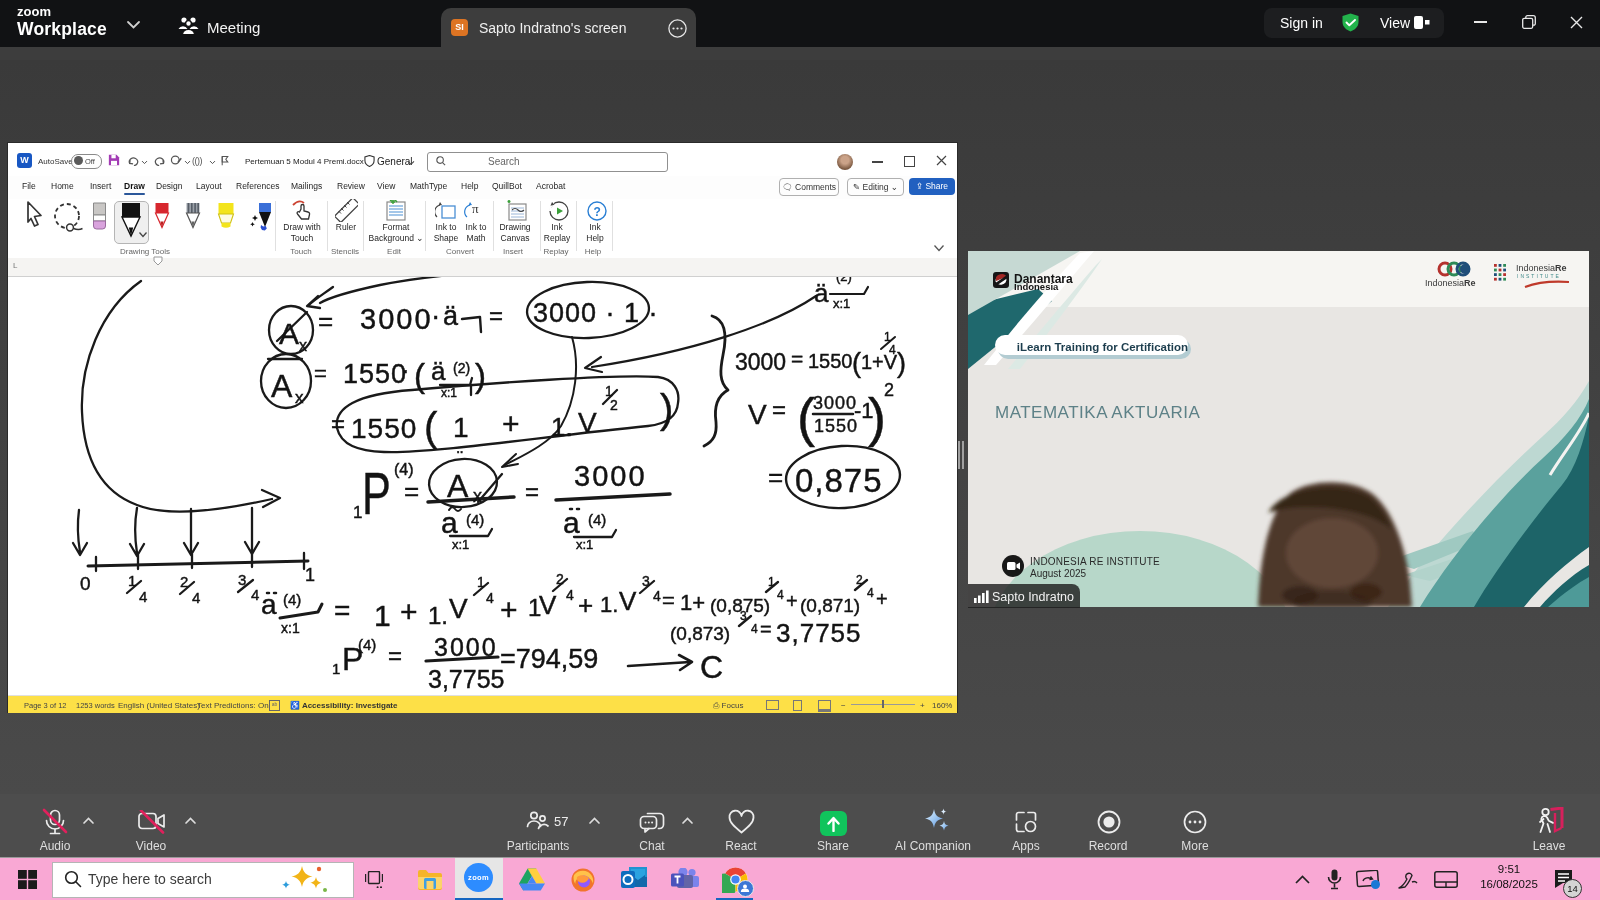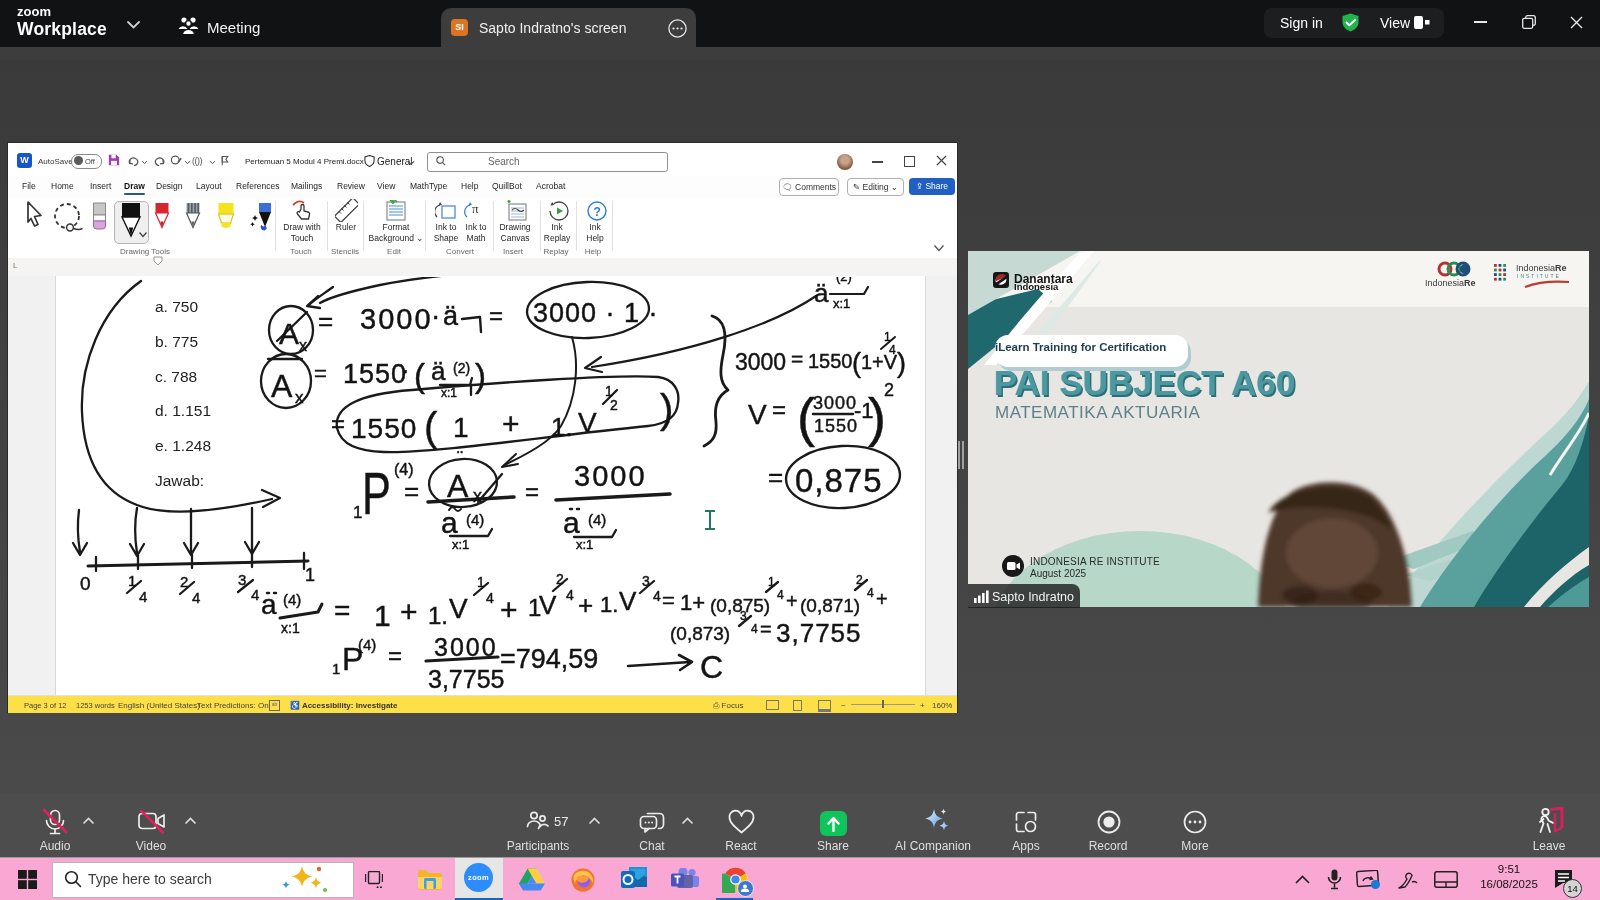--- a/index.html
+++ b/index.html
@@ -338,32 +338,20 @@
           <line x1="791" y1="121.0" x2="791" y2="123.0" stroke="#9a9a9a" stroke-width="0.8"></line>
           <line x1="801" y1="120.5" x2="801" y2="123.5" stroke="#9a9a9a" stroke-width="0.8"></line>
           <line x1="155" y1="121" x2="155" y2="123" stroke="#9a9a9a" stroke-width="0.8"></line>
           <line x1="165" y1="121" x2="165" y2="123" stroke="#9a9a9a" stroke-width="0.8"></line>
           <line x1="175" y1="121" x2="175" y2="123" stroke="#9a9a9a" stroke-width="0.8"></line>
         </svg>
       <svg class="abs" style="left:144px;top:113px" width="12" height="10" viewBox="0 0 12 10">
           <path d="M2 1 h8 v4 l-4 4 l-4 -4 Z" fill="#fff" stroke="#999" stroke-width="1"></path>
         </svg>
       <div class="abs mtxt" style="left:5px;top:118px;font-size:8px;color:#777;">L</div>
-      <div id="docarea">
-        <div id="page"></div>
-        <div class="opt" style="top:22px;">a. 750</div>
-        <div class="opt" style="top:57px;">b. 775</div>
-        <div class="opt" style="top:92px;">c. 788</div>
-        <div class="opt" style="top:126px;">d. 1.151</div>
-        <div class="opt" style="top:161px;">e. 1.248</div>
-        <div class="opt" style="top:196px;">Jawab:</div>
-        <div class="abs" style="left:701px;top:236px;width:2px;height:16px;background:#217a64;"></div>
-        <div class="abs" style="left:697px;top:234px;width:10px;height:2px;background:#217a64;"></div>
-        <div class="abs" style="left:697px;top:252px;width:10px;height:2px;background:#217a64;"></div>
-      </div>
       <div class="abs" style="left:0;top:552px;width:949px;height:17px;background:#fde047;border-top:1px solid #e0e0e0;font-size:8px;color:#444;">
         <div class="abs" style="left:16px;top:5px;font-size:7.5px;">Page 3 of 12</div>
         <div class="abs" style="left:68px;top:5px;font-size:7.5px;">1253 words</div>
         <div class="abs" style="left:110px;top:5px;">English (United States)</div>
         <div class="abs" style="left:189px;top:5px;">Text Predictions: On</div>
         <div class="abs" style="left:261px;top:4px;width:9px;height:9px;border:1px solid #666;font-size:5px;text-align:center;color:#666;">ab</div>
         <div class="abs" style="left:282px;top:5px;font-weight:bold;color:#333;">♿ Accessibility: Investigate</div>
         <div class="abs" style="left:705px;top:5px;">⎙ Focus</div>
         <div class="abs" style="left:758px;top:4px;width:11px;height:8px;border:1px solid #777;"></div>
         <div class="abs" style="left:785px;top:4px;width:7px;height:9px;border:1px solid #777;"></div>
@@ -574,22 +562,21 @@
         <ellipse cx="332" cy="344" rx="18" ry="9" fill="#38261b"></ellipse>
         <ellipse cx="398" cy="341" rx="16" ry="9" fill="#3d2719"></ellipse>
         <ellipse cx="364" cy="352" rx="40" ry="12" fill="#33211573"></ellipse>
       </g>
       <defs>
           <filter id="hb" x="-10%" y="-10%" width="120%" height="120%">
             <feGaussianBlur stdDeviation="2.2"></feGaussianBlur>
           </filter>
         </defs>
     </svg>
-    <div class="abs" style="left:27px;top:84px;width:193px;height:32px;background:#fff;border-radius:13px;box-shadow:3px 4px 0 #b3ccd2;color:#1c3d4d;font-size:11.5px;font-weight:bold;text-align:left;line-height:24px;">iLearn Training for Certification</div>
-    <div class="abs" style="left:26px;top:112px;font-size:35px;font-weight:bold;color:#4d98a0;letter-spacing:0px;text-shadow:1.5px 1.5px 0 #2b6f76, -0.5px -0.5px 0 #79b5ba;">PAI SUBJECT A60</div>
+    <div class="abs" style="left:27px;top:84px;width:193px;height:20px;background:#fff;border-radius:13px;box-shadow:3px 4px 0 #b3ccd2;color:#1c3d4d;font-size:11.5px;font-weight:bold;text-align:right;line-height:24px;">iLearn Training for Certification</div>
     <div class="abs" style="left:27px;top:152px;font-size:17px;color:#5d8187;letter-spacing:0.5px;">MATEMATIKA AKTUARIA</div>
     <svg class="abs" style="left:25px;top:21px" width="16" height="16" viewBox="0 0 16 16">
         <rect x="0" y="0" width="16" height="16" rx="3" fill="#161616"></rect>
         <ellipse cx="8" cy="8" rx="5.5" ry="4.6" fill="#fff" transform="rotate(-14 8 8)"></ellipse>
         <path d="M2.8 7.2 a5.5 4.6 -14 0 1 10.6 -2.4 L3.2 9 Z" fill="#a22724"></path>
         <path d="M1 12 L14 3 L16 5 L3 14 Z" fill="#161616"></path>
       </svg>
     <div class="abs" style="left:46px;top:21px;font-size:12px;font-weight:bold;color:#141414;">Danantara</div>
     <div class="abs" style="left:46px;top:30px;font-size:9.5px;font-weight:bold;color:#141414;">Indonesia</div>
     <svg class="abs" style="left:469px;top:10px" width="36" height="16" viewBox="0 0 36 16">

